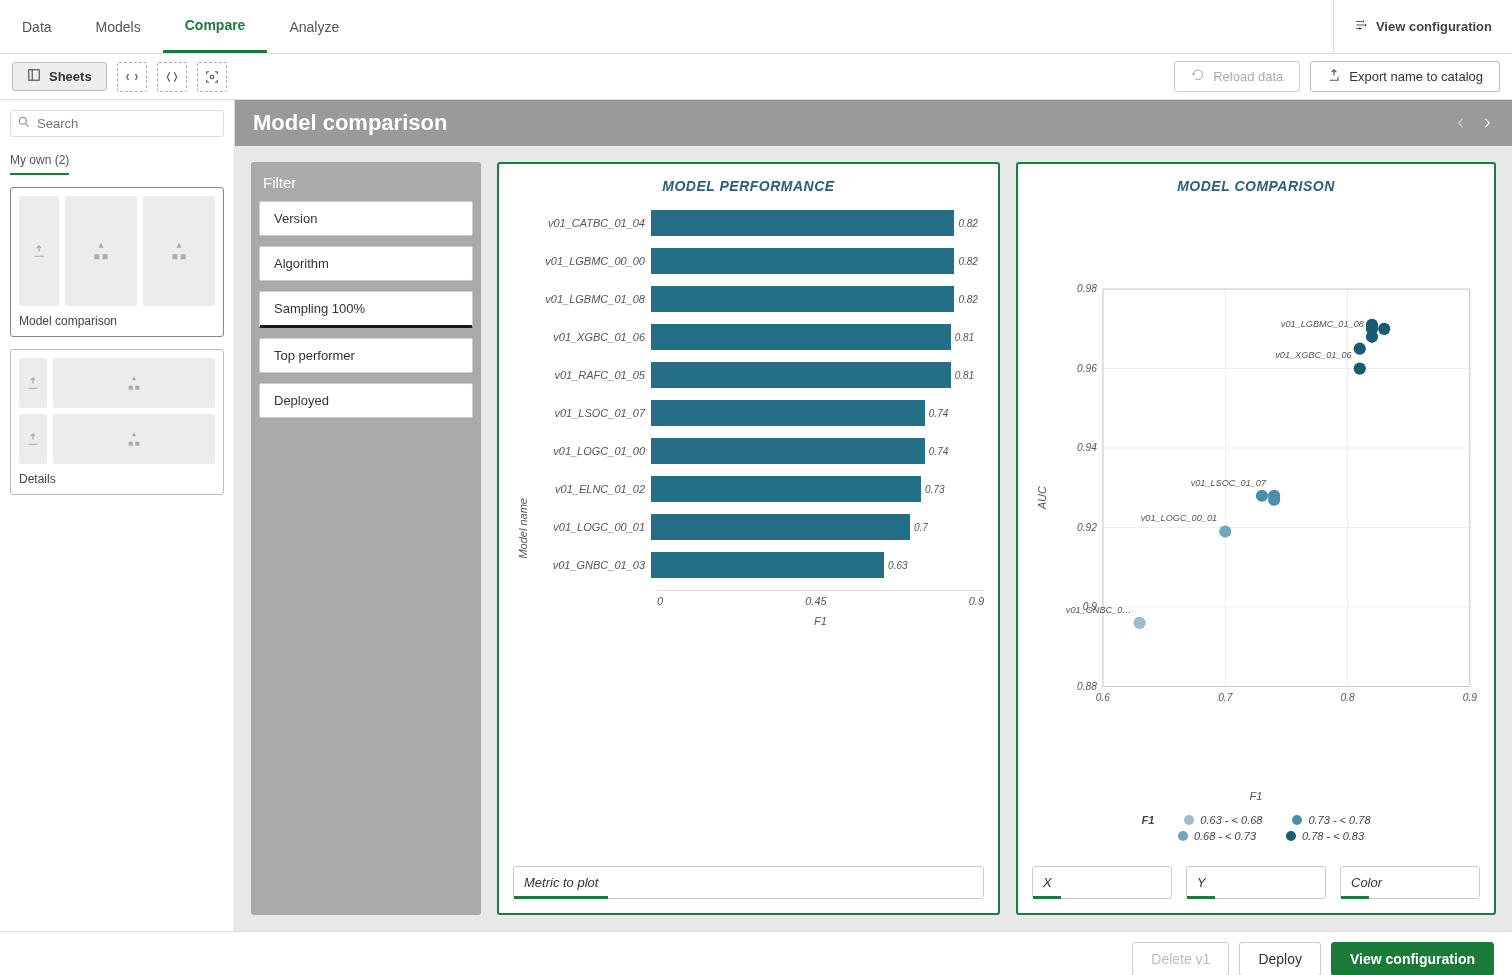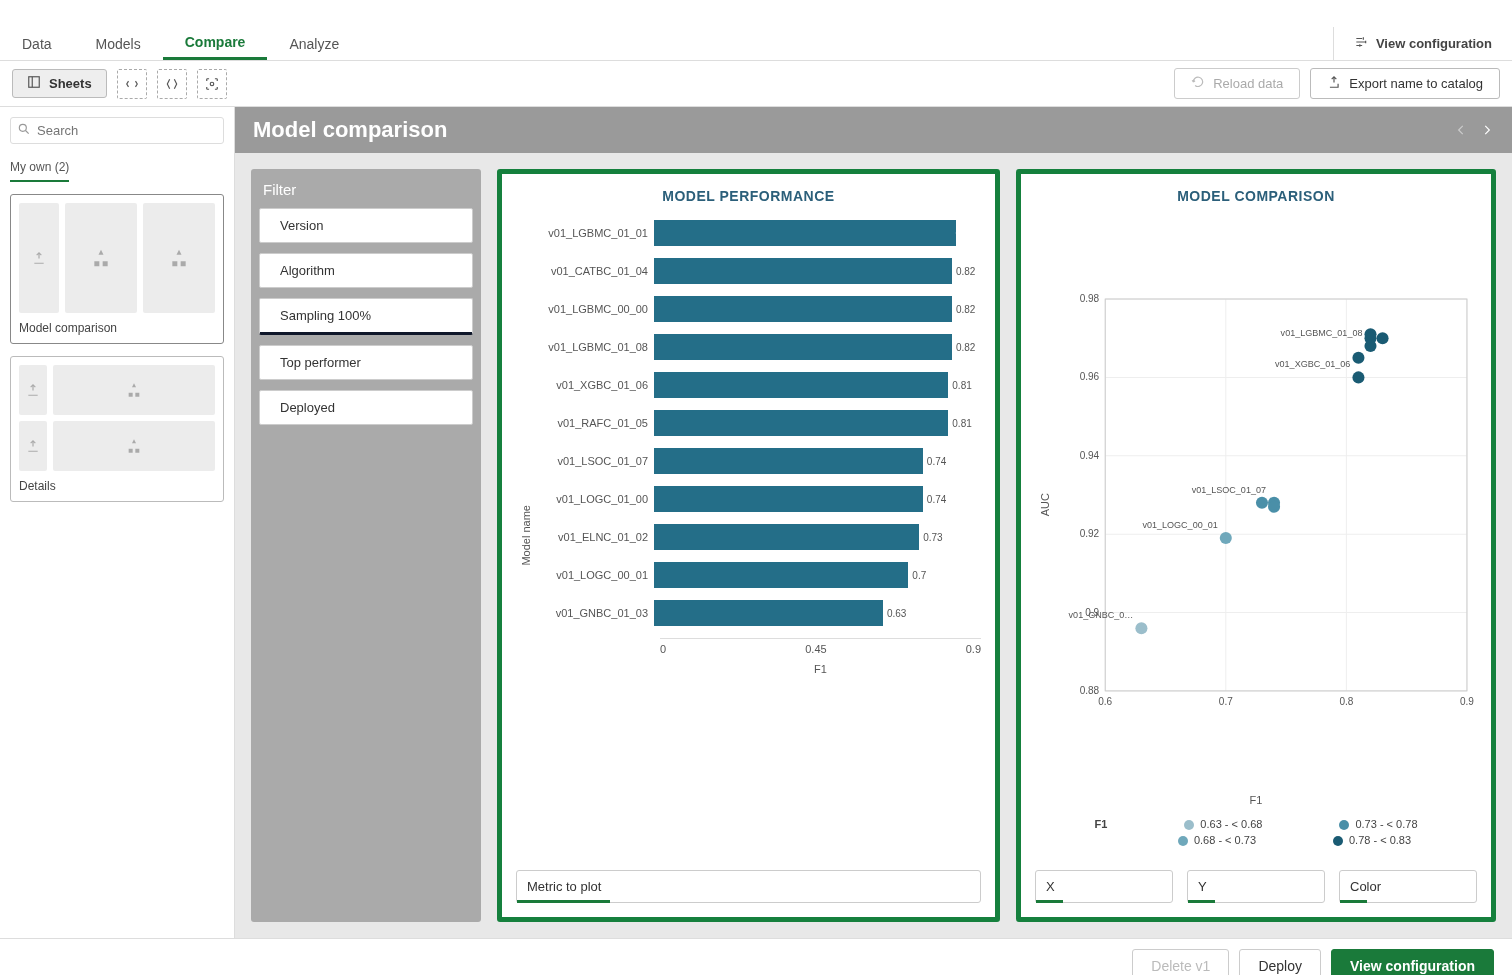--- a/index.html
+++ b/index.html
@@ -1,19 +1,19 @@
 <!DOCTYPE html>
 <html><head>
 <meta charset="utf-8">
 <style>
 * { box-sizing: border-box; margin: 0; padding: 0; }
 body { font-family: "Segoe UI", Arial, sans-serif; font-size: 13px; color: #333; background: #fff; width: 1512px; height: 975px; overflow: hidden; }
 
 
-.top-tabs { display: flex; align-items: stretch; height: 34px; border-bottom: 1px solid #ddd; margin-top: 27px; }
+.top-tabs { display: flex; align-items: stretch; height: 54px; border-bottom: 1px solid #ddd; }
 .top-tabs .tab { padding: 0 22px; display: flex; align-items: center; font-size: 14px; color: #555; cursor: pointer; }
 .top-tabs .tab.active { color: #1a7a3a; border-bottom: 3px solid #1a7a3a; font-weight: 600; }
 .top-tabs .spacer { flex: 1; }
 .top-tabs .view-config { display: flex; align-items: center; padding: 0 20px; border-left: 1px solid #ddd; font-weight: 600; color: #444; cursor: pointer; gap: 8px; }
 
 
 .toolbar-row { display: flex; align-items: center; height: 46px; border-bottom: 1px solid #ddd; padding: 0 12px; gap: 10px; }
 .sheets-btn { display: flex; align-items: center; gap: 8px; background: #eee; border: 1px solid #bbb; padding: 5px 14px; border-radius: 3px; font-weight: 600; cursor: pointer; }
 .icon-btn { width: 30px; height: 30px; border: 1px dashed #aaa; display: flex; align-items: center; justify-content: center; cursor: pointer; border-radius: 2px; background: #fff; }
 .toolbar-row .spacer { flex: 1; }
@@ -43,24 +43,24 @@
 .sheet-card2-thumb .mfill { flex:1;}
 
 
 .content { flex: 1; background: #e8e8e8; display: flex; flex-direction: column; overflow: auto; }
 .banner { background: #9a9a9a; color: #fff; padding: 10px 18px; display: flex; align-items: center; font-size: 22px; font-weight: 600; }
 .banner .nav-arrows { margin-left: auto; display: flex; gap: 12px; color: #ddd; }
 .panels { display: flex; gap: 16px; padding: 16px; flex: 1; }
 
 .filter-panel { width: 230px; background: #aaa; border-radius: 3px; padding: 8px; }
 .filter-panel .ftitle { color: #fff; font-weight: 400; font-size: 15px; margin: 4px 4px 10px; }
-.filter-panel .fitem { background: #fff; border-radius: 2px; padding: 9px 20px; margin-bottom: 10px; font-size: 13px; cursor: pointer; border: 1px solid #ccc;}
+.filter-panel .fitem { background: #fff; border-radius: 2px; padding: 9px 14px; margin-bottom: 10px; font-size: 13px; cursor: pointer; border: 1px solid #ccc;}
 .filter-panel .fitem.active { border-bottom: 3px solid #0f172a; }
 
-.card { background: #fff; border: 5px solid #15803d; border-radius: 3px; padding: 14px; display: flex; flex-direction: column; }
+.card { background: #fff; border: 2px solid #15803d; border-radius: 3px; padding: 14px; display: flex; flex-direction: column; font-style: italic; }
 .card .ctitle { text-align: center; font-weight: 700; color: #2b5f7a; font-size: 14px; margin-bottom: 16px; letter-spacing: 0.5px; }
 .card.perf { flex: 1; min-width: 490px; }
 .card.comp { width: 480px; }
 
 
 .bar-chart { flex: 1; display: flex; }
 .bar-chart .yaxis-label { writing-mode: vertical-rl; transform: rotate(180deg); text-align: center; font-size: 11px; color: #555; align-self: center; padding: 0 4px; }
 .bars-area { flex: 1; }
 .bar-row { display: flex; align-items: center; margin-bottom: 12px; font-size: 11px; }
 .bar-row .blabel { width: 118px; text-align: right; color: #555; padding-right: 6px; font-size:11px;}
@@ -72,21 +72,21 @@
 .bar-xaxis { display: flex; margin-left: 124px; justify-content: space-between; font-size: 11px; color: #555; padding-top: 4px; border-top: 1px solid #ddd;}
 .bar-xaxis-label { text-align:center; margin-left: 124px; font-size: 11px; color: #555; margin-top: 8px;}
 
 
 .scatter-wrap { flex:1; display:flex; }
 .scatter-ylabel { writing-mode: vertical-rl; transform: rotate(180deg); text-align: center; font-size: 11px; color:#555; align-self:center; padding:0 4px;}
 .scatter-svg { flex:1; }
 .scatter-xlabel { text-align:center; font-size:11px; color:#555; margin-top:4px;}
 .legend { margin-top: 12px; font-size:11px; color:#444;}
 .legend .lrow { display:flex; gap:30px; justify-content:center; margin-bottom:4px;}
-.legend .litem { display:flex; align-items:flex-end; gap:6px;margin-left:47px;}
+.legend .litem { display:flex; align-items:center; gap:6px;}
 .legend .dot { width:10px; height:10px; border-radius:50%; }
 
 
 .selector-row { display: flex; gap: 14px; margin-top: 20px; }
 .msel { flex: 1; background: #fff; border: 1px solid #ccc; border-radius: 3px; padding: 8px 10px; font-size: 13px; cursor: pointer; position:relative;}
 .msel::after { content:""; position:absolute; left:0; bottom:-1px; width:20%; height:3px; background:#1a7a3a;}
 
 
 .bottom-bar { height: 54px; border-top: 1px solid #ddd; display: flex; align-items: center; padding: 0 18px; gap: 10px; text-align: right; }
 .bottom-bar .spacer { flex: 1; }
@@ -241,27 +241,20 @@
             <div class="fitem">Deployed</div>
           </div>
       </div>
 
       <div class="card perf">
         <div class="ctitle">MODEL PERFORMANCE</div>
         <div class="bar-chart">
           <div class="yaxis-label">Model name</div>
           <div class="bars-area">
             <div id="bars">
-                <div class="bar-row">
-                  <div class="blabel">v01_LGBMC_01_01</div>
-    <div class="btrack">
-                    <div class="bbar" style="width:92.22222222222221%"></div>
-    <div class="bval inside" style="">0.83</div>
-                  </div>
-                </div>
                 <div class="bar-row">
                   <div class="blabel">v01_CATBC_01_04</div>
     <div class="btrack">
                     <div class="bbar" style="width:91.1111111111111%"></div>
     <div class="bval outside" style="left:calc(91.1111111111111% + 4px)">0.82</div>
                   </div>
                 </div>
                 <div class="bar-row">
                   <div class="blabel">v01_LGBMC_00_00</div>
     <div class="btrack">

